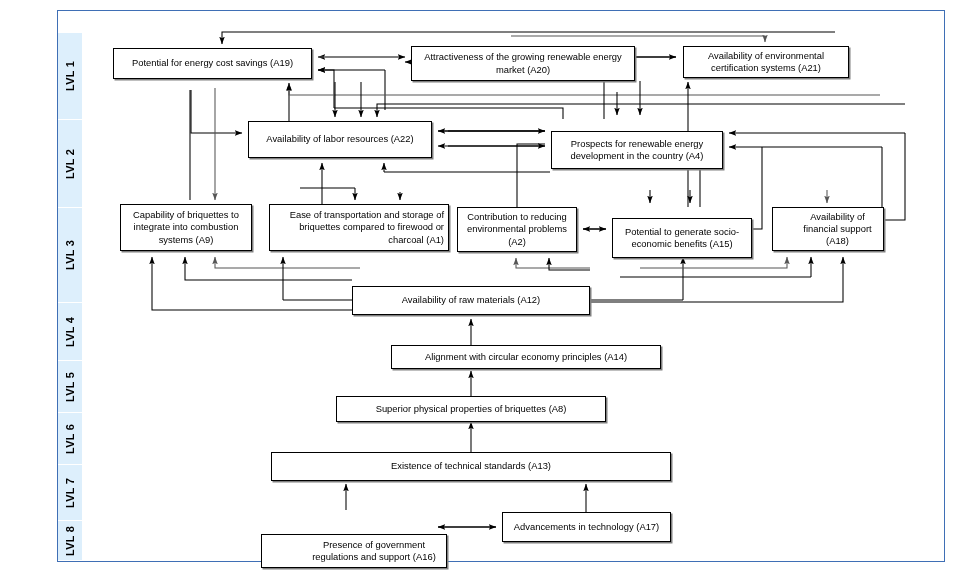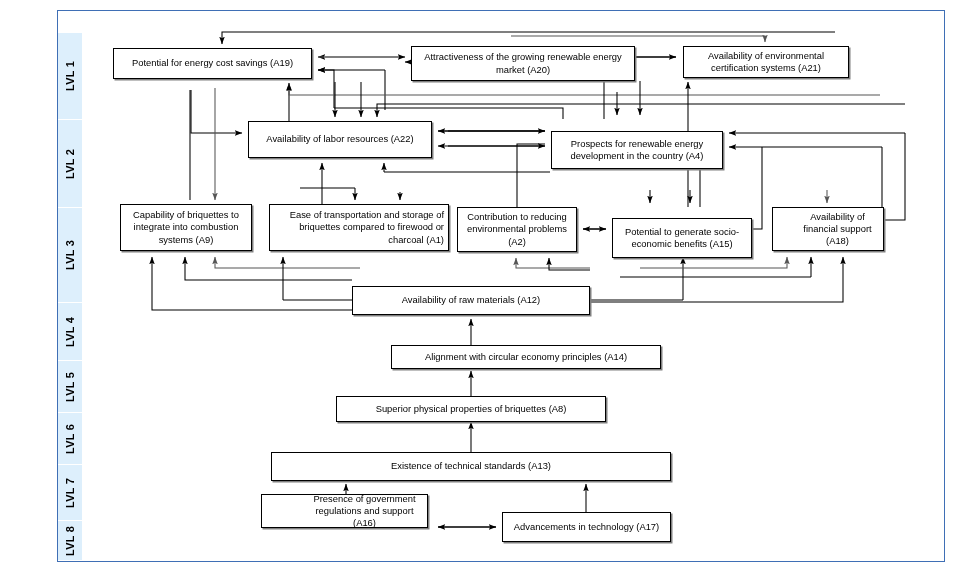--- a/index.html
+++ b/index.html
@@ -230,21 +230,21 @@
       </div>
       <div class="node" style="left: 356px; top: 345px; width: 270px; height: 24px; margin-left: 35px;">
         <span>Alignment with circular economy principles (A14)</span>
       </div>
       <div class="node" style="left: 336px; top: 396px; width: 270px; height: 26px;">
         <span>Superior physical properties of briquettes (A8)</span>
       </div>
       <div class="node" style="left: 271px; top: 452px; width: 400px; height: 29px;">
         <span>Existence of technical standards (A13)</span>
       </div>
-      <div class="node" style="left: 261px; top: 494px; width: 167px; height: 34px; padding-left: 44px;">
+      <div class="node" style="left: 261px; top: 534px; width: 186px; height: 34px; padding-left: 44px;">
         <span>Presence of government regulations and support (A16)</span>
       </div>
       <div class="node" style="left: 502px; top: 512px; width: 169px; height: 30px;">
         <span>Advancements in technology (A17)</span>
       </div>
     </div>
 
 </div>
 
 </body></html>

